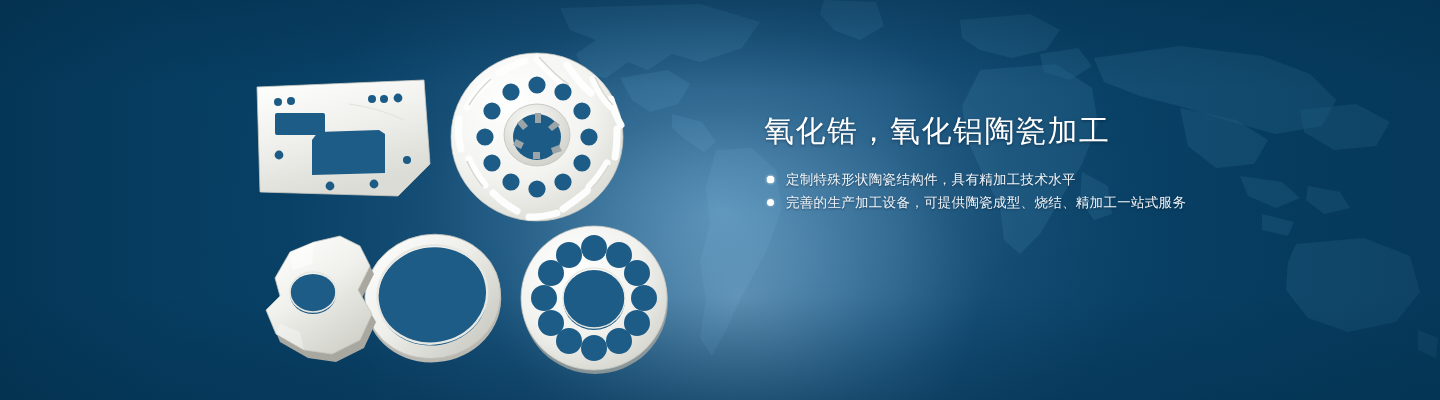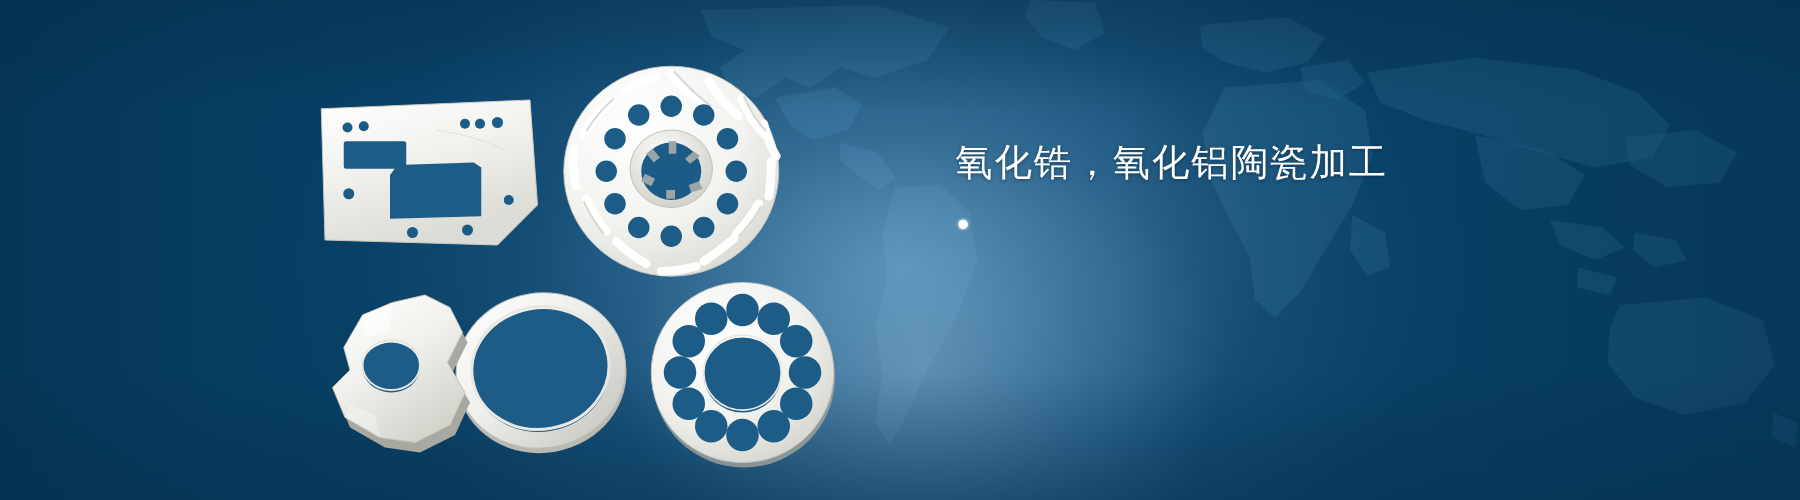--- a/index.html
+++ b/index.html
@@ -344,16 +344,21 @@
     <div class="headline">氧化锆，氧化铝陶瓷加工</div>
     <ul class="bullets">
       <li class="bullet">
         <span class="dot"></span>
       </li>
       <li class="bullet">
         <span class="dot"></span>
       </li>
       <li class="bullet">
         <span class="dot"></span>
+        <span>定制特殊形状陶瓷结构件，具有精加工技术水平</span>
+      </li>
+      <li class="bullet">
+        <span class="dot"></span>
+        <span>完善的生产加工设备，可提供陶瓷成型、烧结、精加工一站式服务</span>
       </li>
     </ul>
   </div>
 </div>
 
 </body></html>

